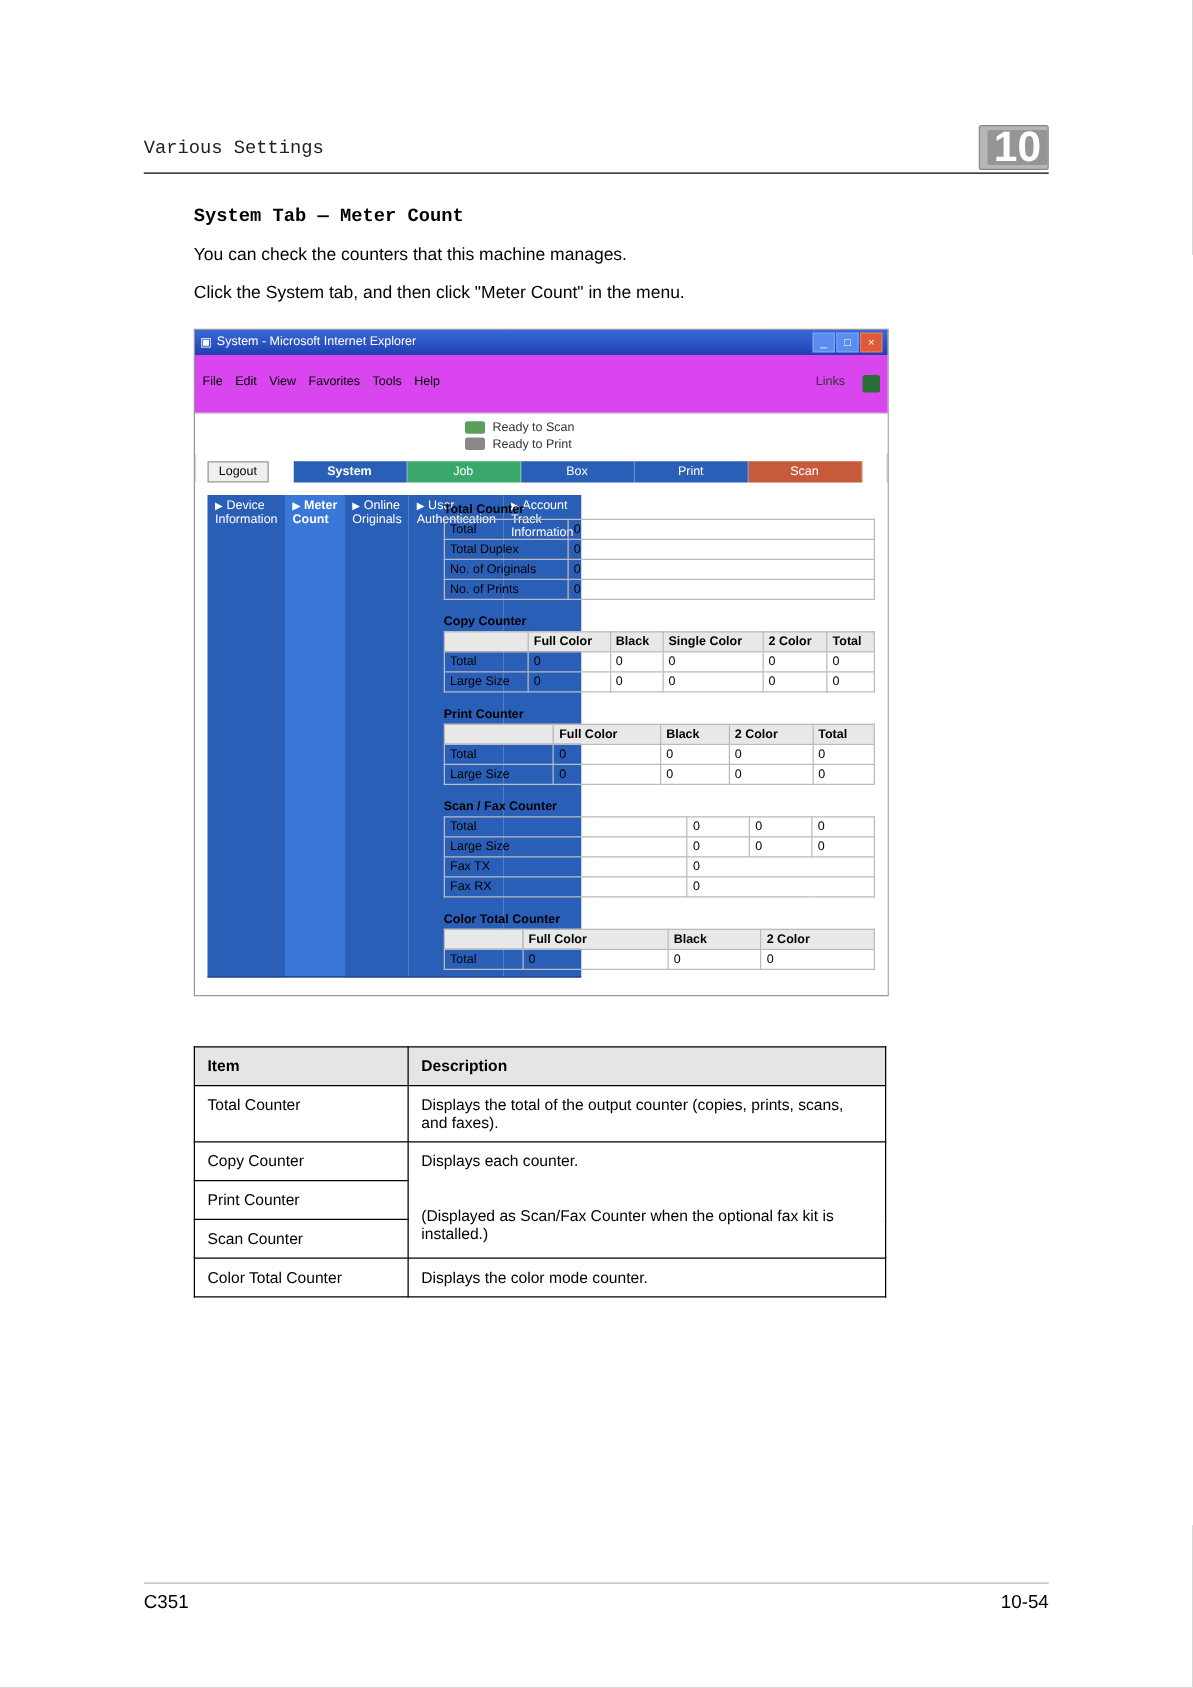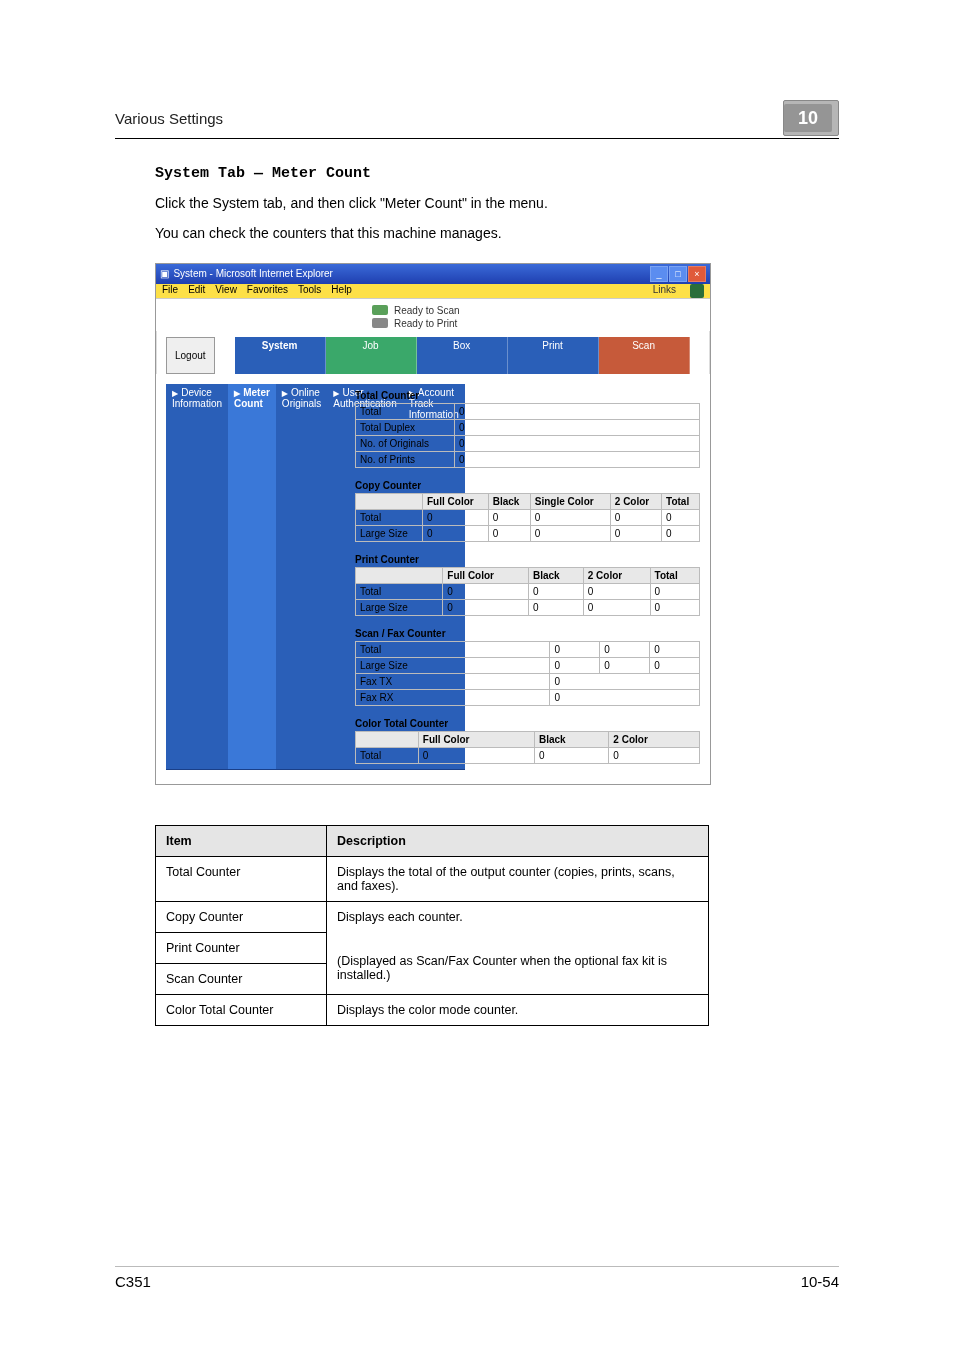--- a/index.html
+++ b/index.html
@@ -22,31 +22,32 @@
     display: flex;
     justify-content: space-between;
     align-items: center;
     border-bottom: 1px solid #000;
     padding-bottom: 2px;
     margin-bottom: 26px;
   }
   .header-left {
     font-size: 15px;
     color: #222;
+    font-family: Liberation Mono, monospace;
   }
   .chapter-badge {
     background: #b6b6b6;
     color: #fff;
     font-weight: bold;
-    font-size: 18px;
+    font-size: 34px;
     width: 54px;
     height: 34px;
     display: flex;
     align-items: center;
-    justify-content: flex-start;
+    justify-content: flex-end;
     border: 1px solid #888;
     border-radius: 2px;
   }
   .chapter-badge .inner {
     background: #959595;
     width: 48px;
     height: 28px;
     display: flex;
     align-items: center;
     justify-content: center;
@@ -96,25 +97,25 @@
   }
   .ie-btn {
     width: 16px; height: 14px;
     background: #5b8df0;
     border: 1px solid #fff3;
     display: flex; align-items:center; justify-content:center;
     font-size: 9px; color:#fff;
   }
   .ie-btn.close { background: #e05a3a; }
   .ie-menus {
-    background: #fde047;
+    background: #d946ef;
     color: #000;
     display: flex;
     gap: 10px;
-    padding: 0 6px;
+    padding: 16px 6px;
     font-size: 10px;
     border-bottom: 1px solid #ccc;
   }
   .ie-menus .links { margin-left: auto; color:#333; }
   .ie-menus .linklogo {
     width:14px;height:14px;background:#2a6e3a;border-radius:2px;margin-left:4px;
   }
   .status-area {
     background: #fff;
     padding: 6px 10px 2px 216px;
@@ -130,21 +131,21 @@
   .printer-icon.gray { background:#888; }
   .main-tabs {
     display: flex;
     padding: 0 10px;
     margin-top: 6px;
     gap: 0;
   }
   .main-tabs .logout {
     border: 1px solid #999;
     background: #efefef;
-    padding: 12px 8px;
+    padding: 2px 8px;
     font-size: 10px;
     margin-right: 20px;
   }
   .main-tabs .tab {
     flex: 0 0 auto;
     width: 90px;
     text-align: center;
     padding: 3px 0;
     color: #fff;
     font-size: 10px;
@@ -239,22 +240,22 @@
 
   <div class="header-row">
     <div class="header-left">Various Settings</div>
     <div class="chapter-badge">
       <div class="inner">10</div>
     </div>
   </div>
 
   <div class="content-offset">
     <div class="section-title">System Tab — Meter Count</div>
+    <div class="body-text">You can check the counters that this machine manages.</div>
     <div class="body-text">Click the System tab, and then click "Meter Count" in the menu.</div>
-    <div class="body-text">You can check the counters that this machine manages.</div>
 
     <div class="screenshot">
       <div class="ie-titlebar">
         <div class="left">
           <span>▣</span>
           <span>System - Microsoft Internet Explorer</span>
         </div>
         <div class="ctrl">
           <div class="ie-btn">_</div>
           <div class="ie-btn">□</div>

